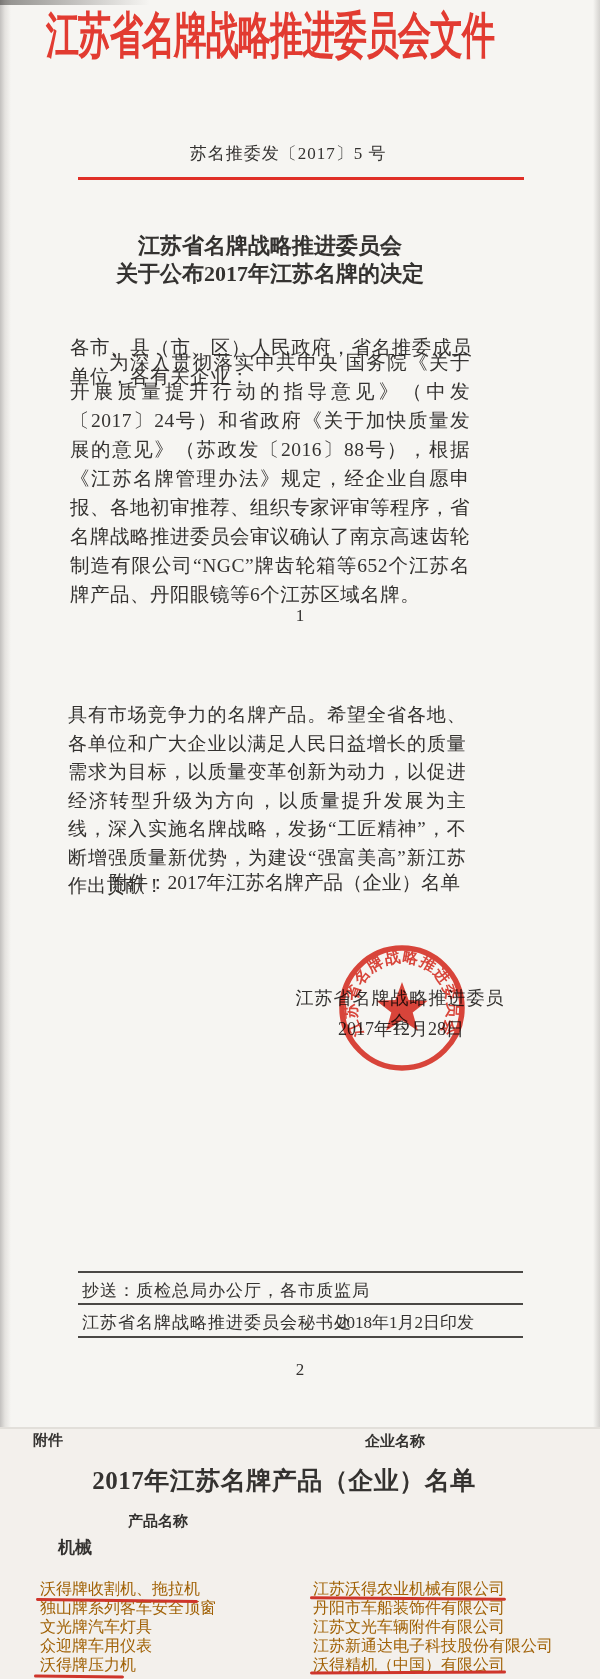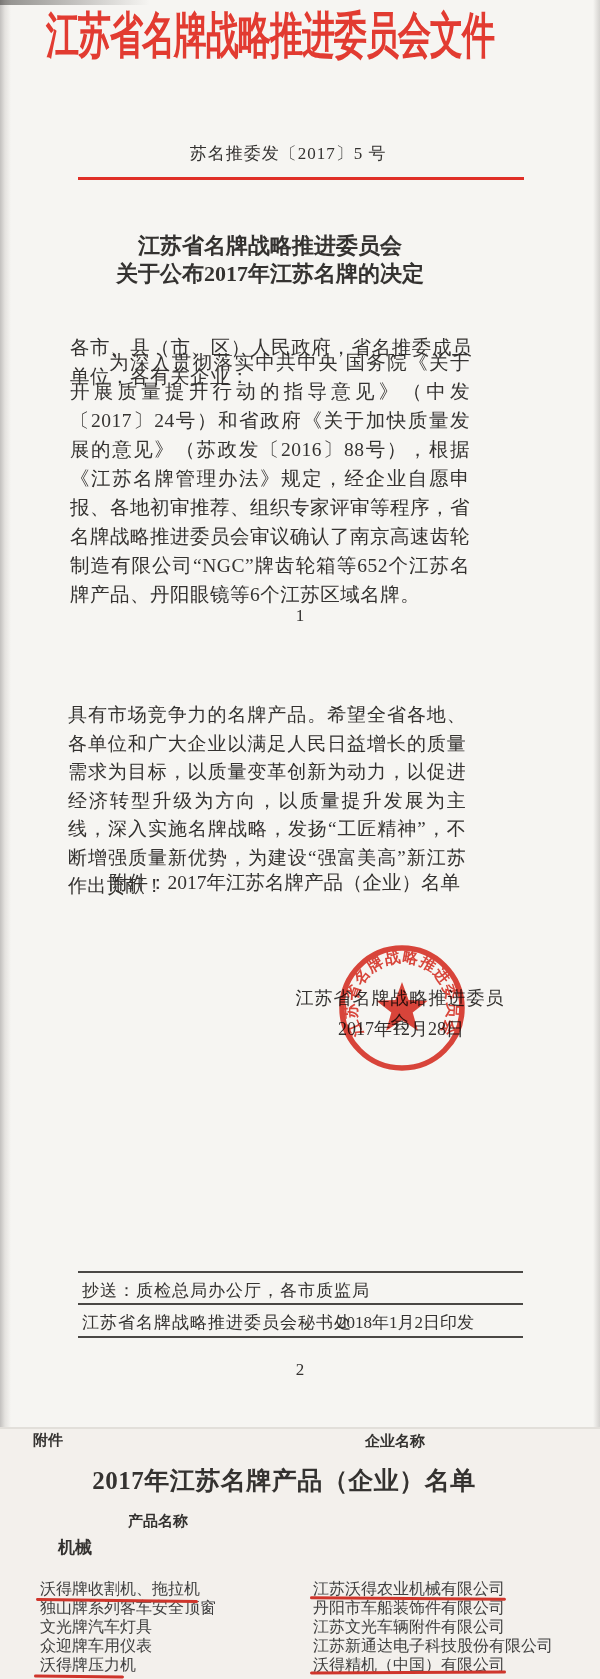--- a/index.html
+++ b/index.html
@@ -51,21 +51,21 @@
   .issuer { left:82px; top:1311px; font-size:17px; letter-spacing:1px;font-family:Liberation Serif, serif; }
   .print-date { left:338px; top:1311px; font-size:17px; }
   
   .sans { font-family:"Liberation Sans","DejaVu Sans",sans-serif; }
   .att-label { left:33px; top:1431px; font-size:15px; font-weight:bold;font-family:Liberation Serif, serif; }
   .att-title { left:0; top:1464px; width:544px; text-align:center;
     font-size:25px; font-weight:bold; letter-spacing:.5px;padding-left:12px; }
   .att-col-product { left:128px; top:1512px; font-size:15px; font-weight:bold;text-align:center; }
   .att-col-company { left:365px; top:1432px; font-size:15px; font-weight:bold; }
   .att-category { left:18px; top:1536px; font-size:17px; font-weight:bold;margin-left:40px; }
-  .att-row { left:0; width:560px; height:19px; font-size:16px; color:#404040; white-space:nowrap; }
+  .att-row { left:0; width:560px; height:19px; font-size:16px; color:#a16207; white-space:nowrap; }
   .att-product { position:absolute; left:40px; }
   .att-company { position:absolute; left:313px; }
   .redline { height:2.5px; background:#cf352b; border-radius:2px; }
 </style>
 </head>
 <body>
 
 <div id="page">
 
   <div class="abs edge-left"></div>

